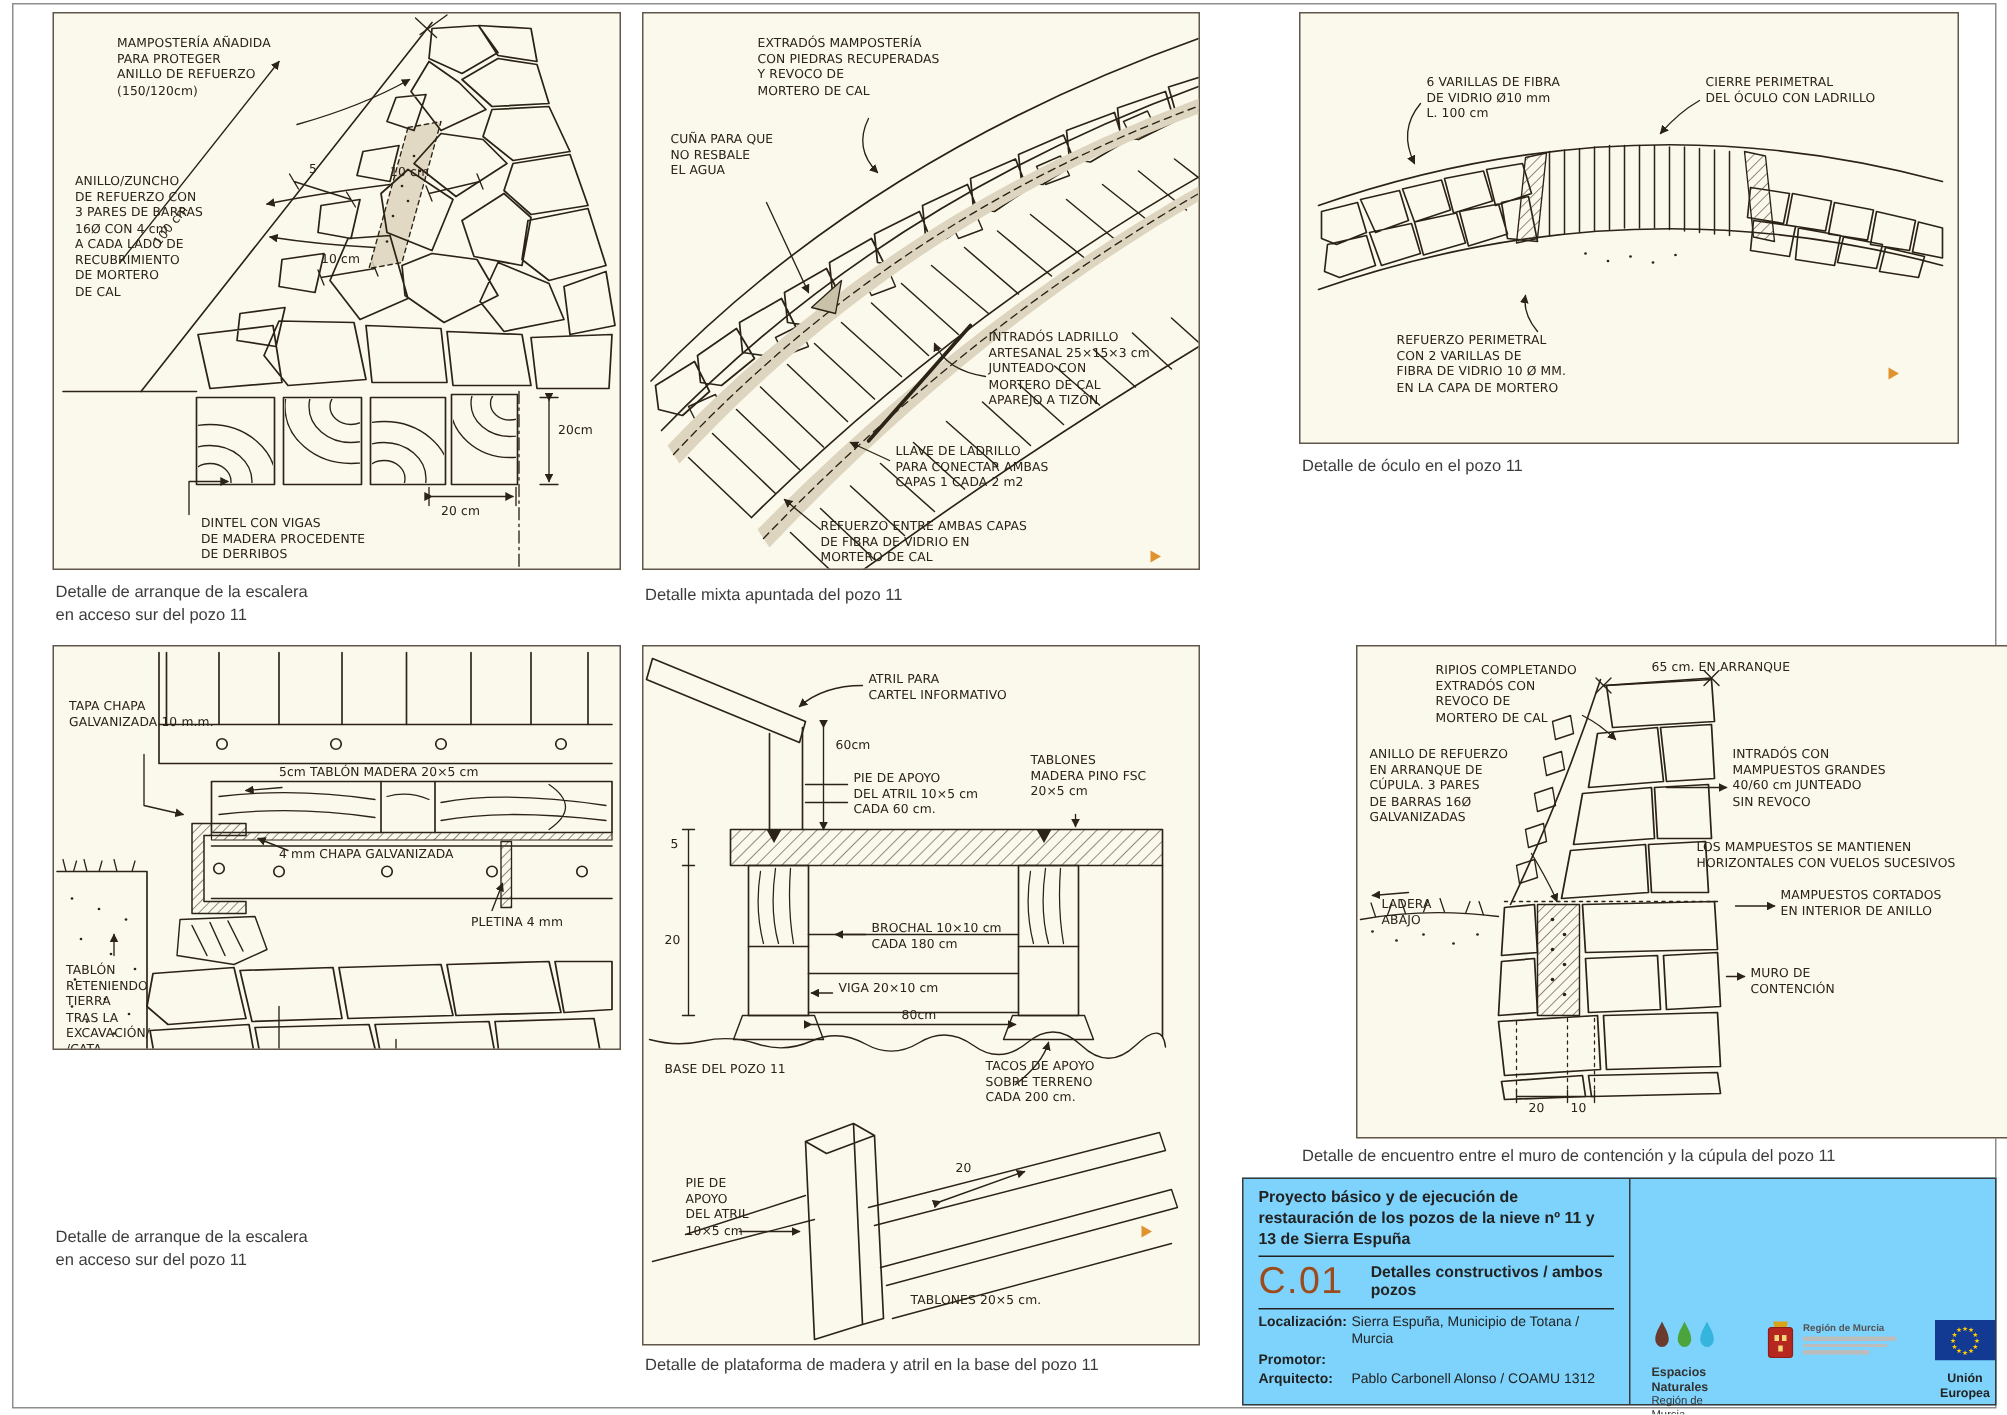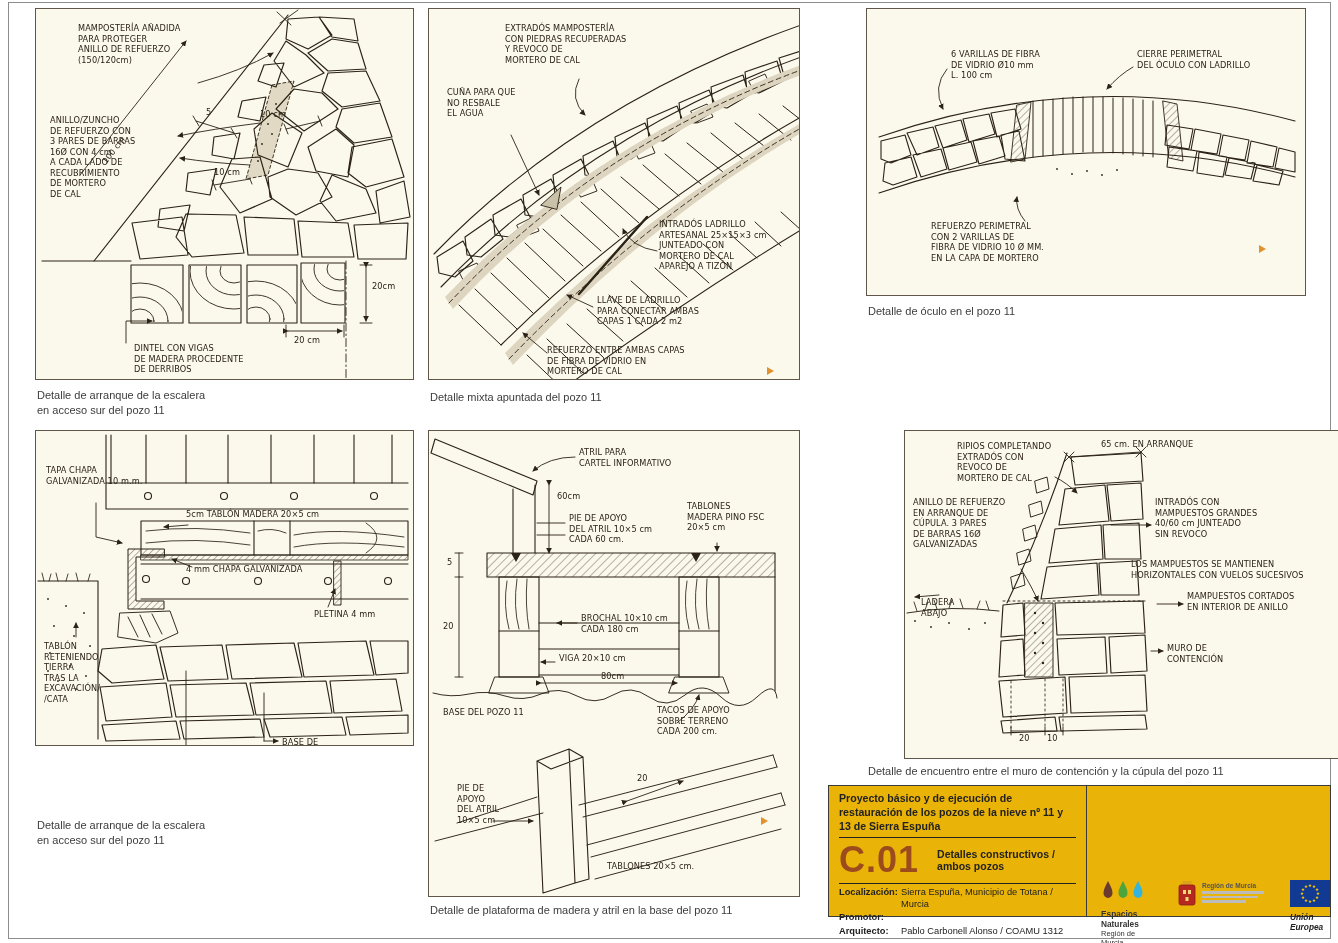--- a/index.html
+++ b/index.html
@@ -3,21 +3,21 @@
 <meta charset="utf-8">
 <style>
   html,body{margin:0;padding:0;background:#fff;}
   .sheet{position:relative;width:1338px;height:943px;background:#ffffff;font-family:"Liberation Sans",sans-serif;overflow:hidden;}
   .sheet-border{position:absolute;left:8px;top:2px;width:1321px;height:935px;border:1px solid #8d8d8d;pointer-events:none;}
   .panel{position:absolute;background:#fbf8ec;border:1px solid #60564a;box-sizing:border-box;overflow:hidden;}
   .panel svg{position:absolute;left:0;top:0;}
   .p1{left:35px;top:8px;width:379px;height:372px}
   .p2{left:428px;top:8px;width:372px;height:372px}
   .p3{left:866px;top:8px;width:440px;height:288px}
-  .p4{left:35px;top:430px;width:379px;height:316px}
+  .p4{left:35px;top:430px;width:379px;height:270px}
   .p5{left:428px;top:430px;width:372px;height:467px}
   .p6{left:904px;top:430px;width:484px;height:329px}
   .caption{position:absolute;font-size:11px;line-height:1.35;color:#3c3c3c;white-space:pre-line;}
   .cap1{left:37px;top:388px}
   .cap2{left:430px;top:390px}
   .cap3{left:868px;top:304px}
   .cap4{left:37px;top:818px}
   .cap5{left:430px;top:903px}
   .cap6{left:868px;top:764px}
   .ann{position:absolute;font-family:"DejaVu Sans",sans-serif;font-size:8.2px;line-height:1.28;color:#2b2315;white-space:pre-line;letter-spacing:.1px;}
@@ -64,38 +64,38 @@
   .p6a3{left:8px;top:66px;width:134px}
   .p6a4{left:250px;top:66px;width:158px}
   .p6a5{left:226px;top:128px;width:212px}
   .p6a6{left:16px;top:166px;width:62px}
   .p6a7{left:282px;top:160px;width:158px}
   .p6a8{left:262px;top:212px;width:95px}
   .p6a9{left:114px;top:302px}
   .p6a10{left:142px;top:302px}
   .omark{position:absolute;width:0;height:0;border-left:7px solid #e0922f;border-top:4px solid transparent;border-bottom:4px solid transparent;}
   
-  .tblock{position:absolute;left:828px;top:785px;width:503px;height:132px;background:#eab308;border:1px solid #3a3a3a;box-sizing:border-box;color:#222;}
+  .tblock{position:absolute;left:828px;top:785px;width:503px;height:152px;background:#7dd3fc;border:1px solid #3a3a3a;box-sizing:border-box;color:#222;}
   .tb-left{position:absolute;left:0;top:0;width:258px;height:100%;border-right:1px solid #3a3a3a;box-sizing:border-box;padding:6px 10px 4px 10px;}
   .tb-title{font-size:10.6px;font-weight:bold;line-height:1.3;}
   .tb-rule{border:none;border-top:1.5px solid #222;margin:4px 0 3px 0;}
   .tb-code-row{display:flex;align-items:center;gap:18px;margin:1px 0;}
-  .tb-code{font-size:36px;font-weight:bold;color:#9c4b1d;letter-spacing:1px;line-height:1.05;}
+  .tb-code{font-size:25px;font-weight:normal;color:#9c4b1d;letter-spacing:1px;line-height:1.05;}
   .tb-name{font-size:10.5px;font-weight:bold;}
   .tb-field{font-size:9.3px;margin:2px 0;display:flex;line-height:1.25;}
   .tb-field .lbl{font-weight:bold;flex:0 0 62px;}
   .tb-field .val{flex:1;white-space:pre-line;}
   .tb-logos{position:absolute;left:272px;top:94px;display:flex;align-items:flex-start;gap:26px;}
   .logo-block{font-size:7.5px;color:#333;}
   .logo-cap-b{font-weight:bold;font-size:8.3px;margin-top:1px;}
   .logo-cap{font-size:7.5px;}
   .murcia-block{display:flex;gap:4px;align-items:flex-start;}
   .fineprint{margin-top:2px;}
   .fineprint .bar{height:2.5px;background:#bcbcbc;margin:2px 0;}
-  .eu-block{font-style:italic;}
+  .eu-block{text-align:center;}
 </style>
 </head>
 <body>
 
 <div class="sheet">
   <div class="sheet-border"></div>
 
   <div class="panel p1">
     <svg width="379" height="372" viewBox="0 0 379 372">
       <defs>

